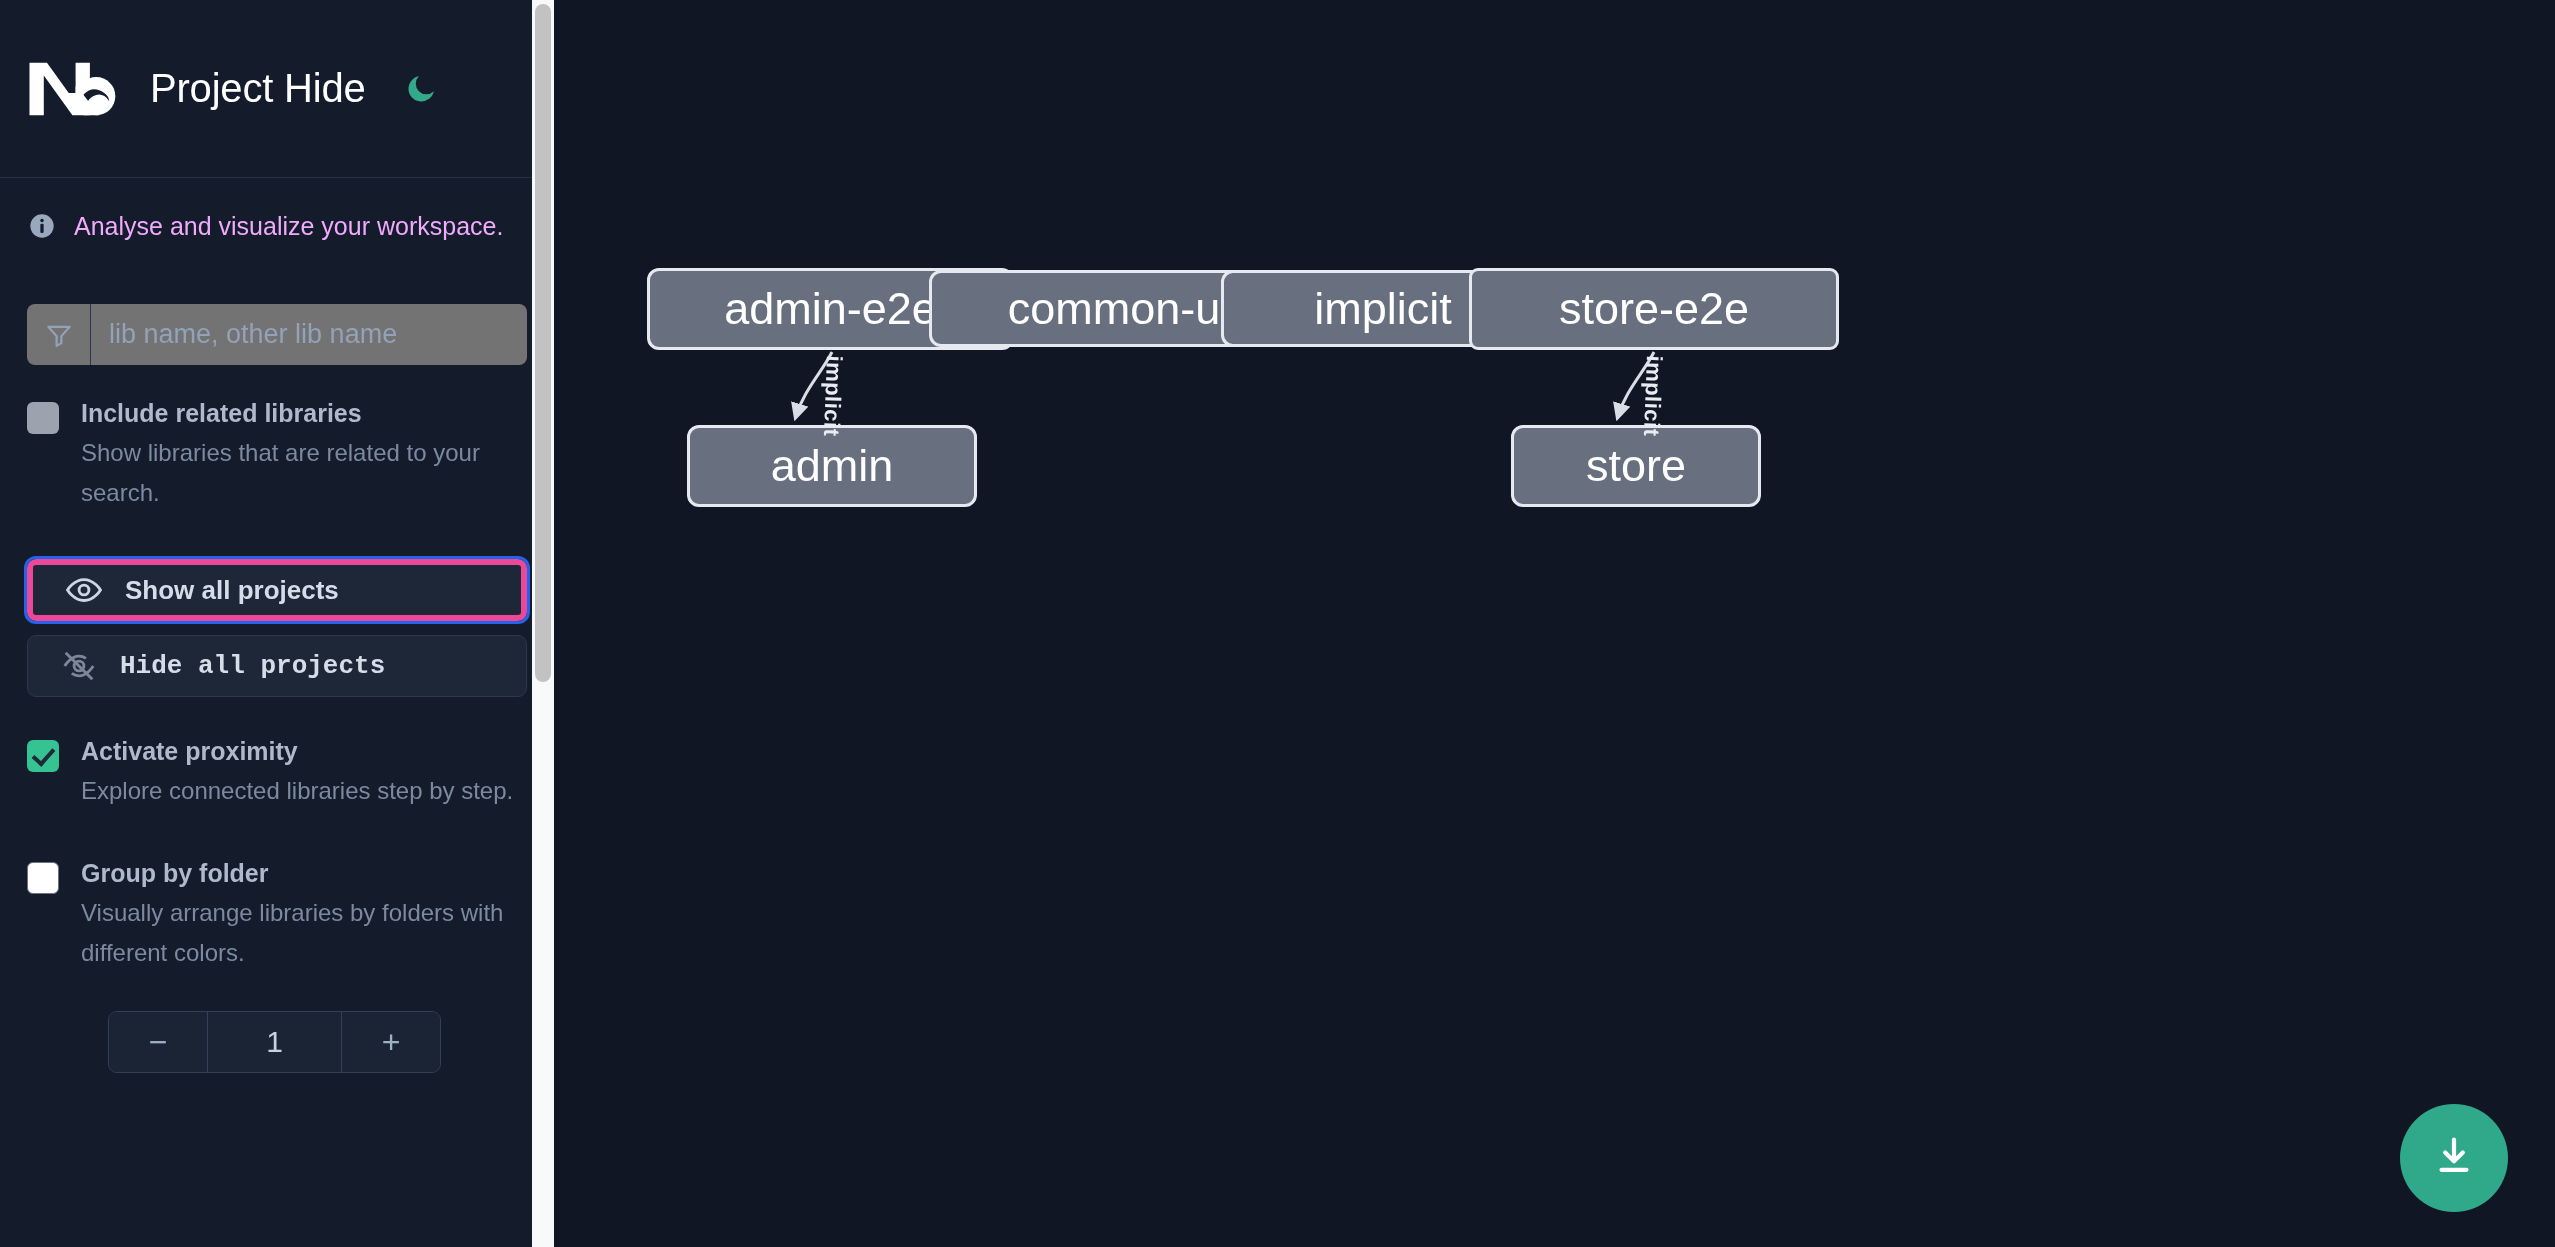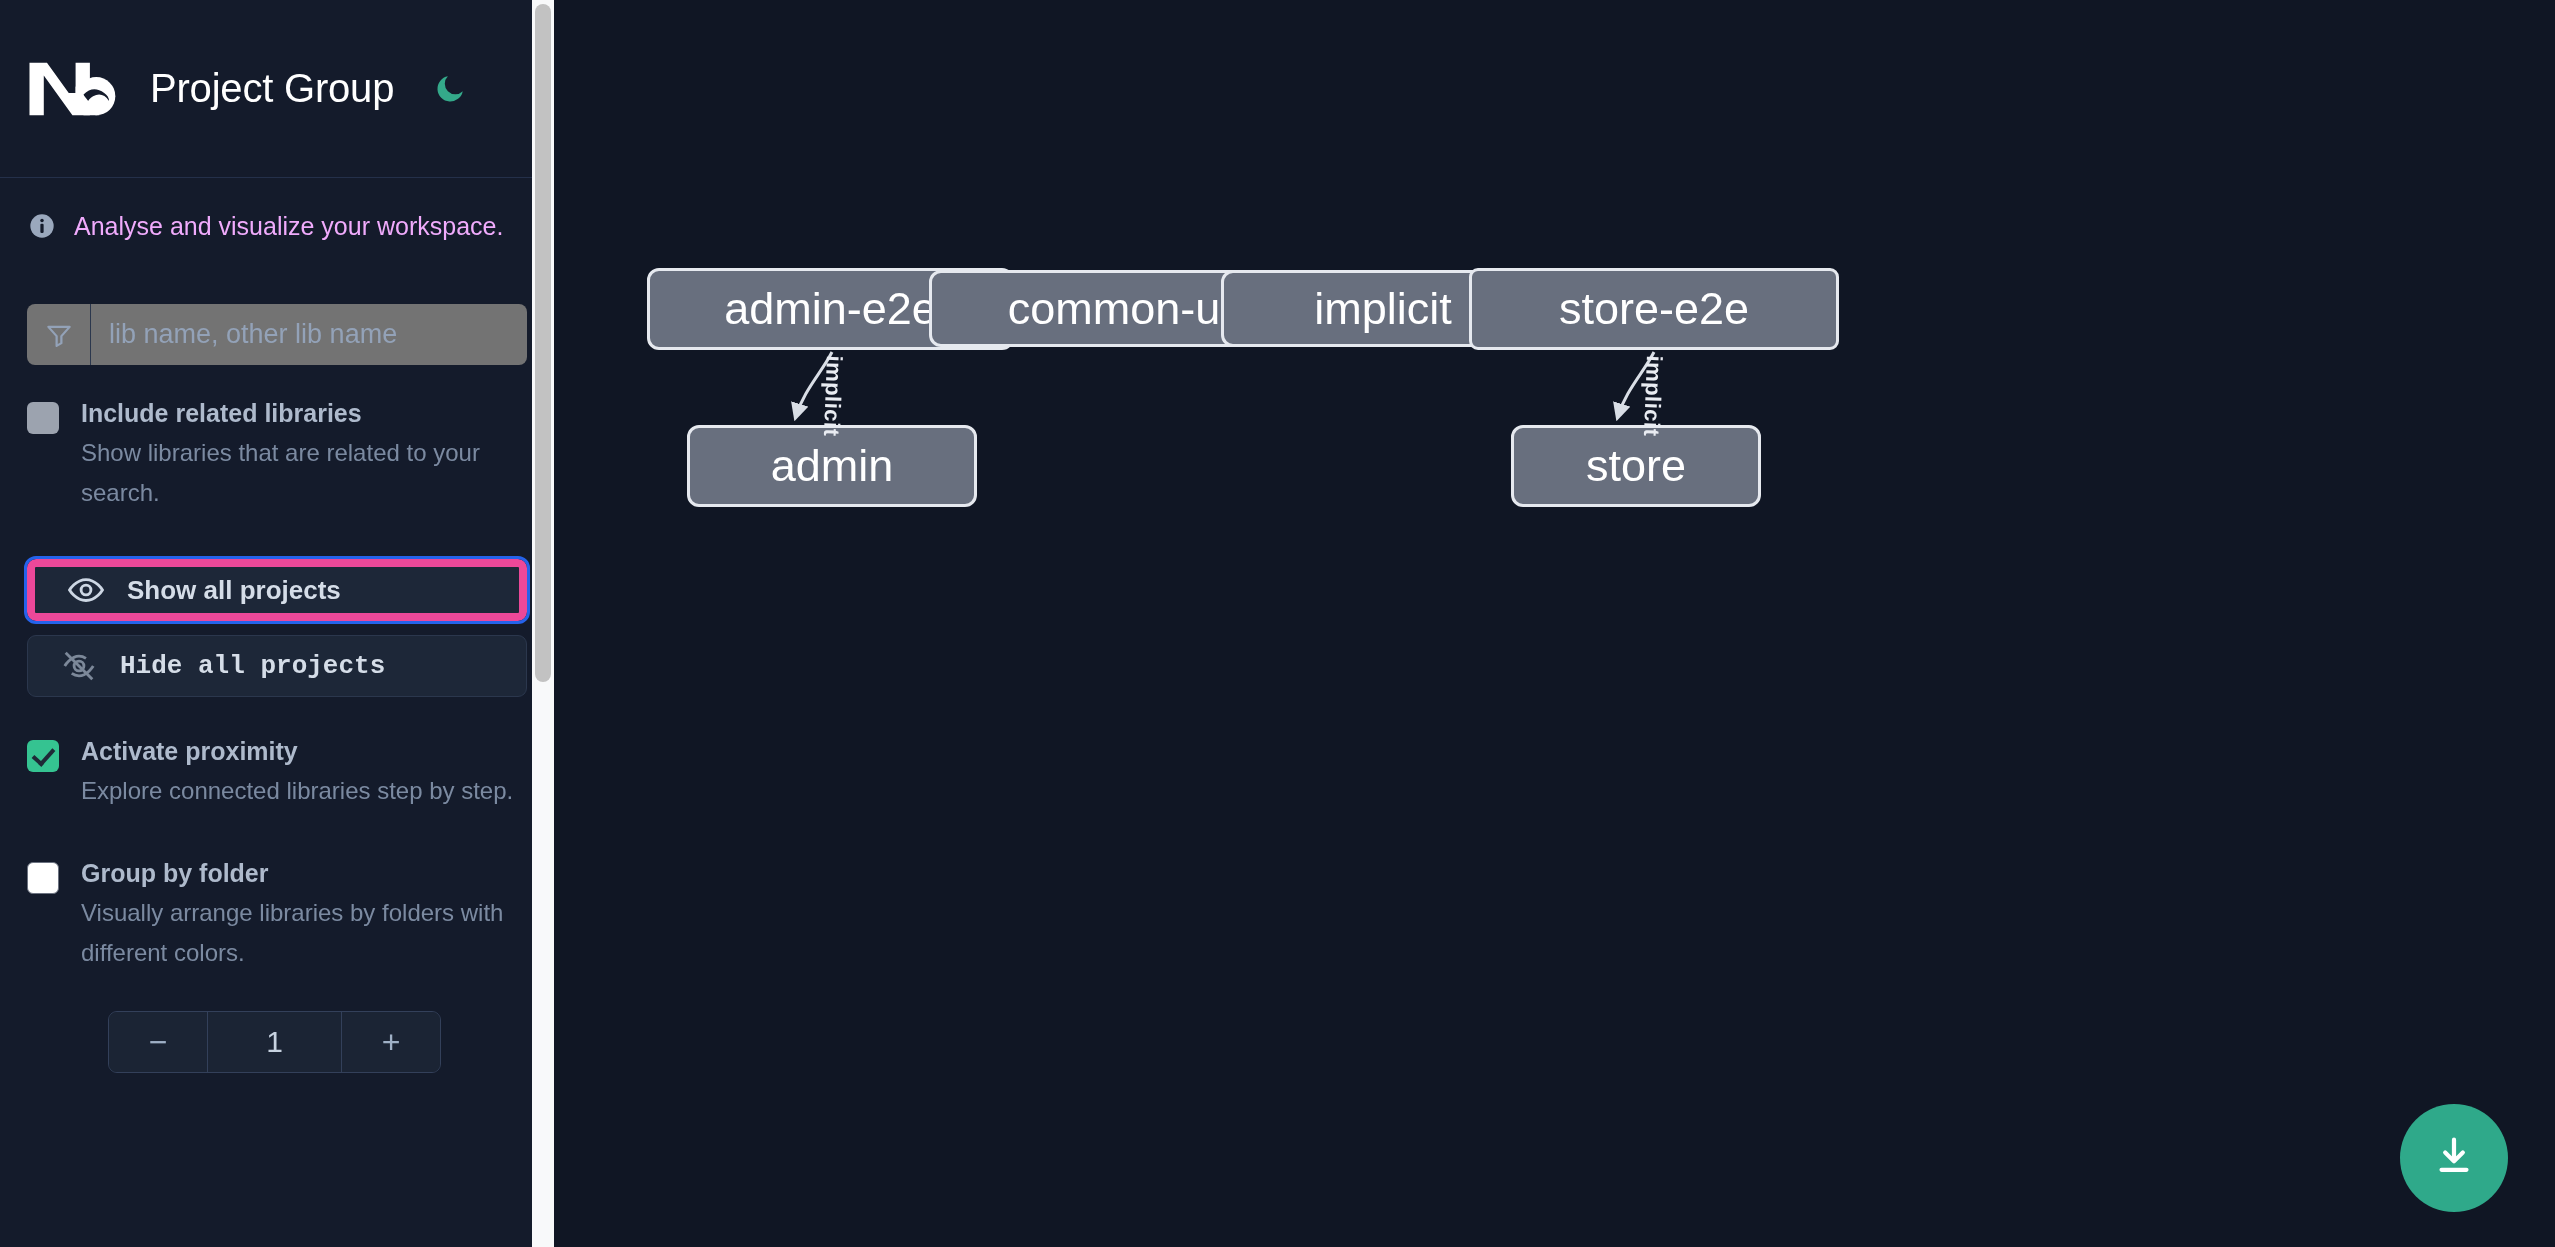--- a/index.html
+++ b/index.html
@@ -114,21 +114,21 @@
     height: 62px; width: 500px;
     background: #1d2738;
     border-radius: 9px;
     display: flex; align-items: center;
     padding-left: 32px;
     cursor: pointer;
     border: 1px solid #2b374d;
   }
   .gbtn + .gbtn { margin-top: 14px; font-family: Liberation Mono, monospace; }
   .gbtn.focused {
-    border: 8px solid #ec4899;
+    border: 6px solid #ec4899;
     outline: 3px solid #2563eb;
     outline-offset: 0px;
   }
   .gbtn-icon { width: 38px; height: 38px; flex: 0 0 38px; }
   .gbtn-label {
     margin-left: 22px; color: #d5dde8;
     font-size: 26px; font-weight: bold;
     white-space: nowrap;
   }
 
@@ -229,21 +229,21 @@
       <div class="brand">
         <span class="nx-logo">
           <svg viewBox="0 0 120 78" width="96" height="62">
             <path fill="#ffffff" d="M4 6 L26 6 L62 56 L62 6 L80 6 L80 72 L58 72 L22 22 L22 72 L4 72 Z"></path>
             <path fill="#ffffff" d="M62 36 L80 36 L80 48 L62 48 Z"></path>
             <circle cx="88" cy="48" r="24" fill="#ffffff"></circle>
             <path fill="#141b2b" d="M72 46 Q84 34 98 44 Q104 48 104 54 Q96 42 84 48 Q78 51 76 58 Q72 52 72 46 Z"></path>
             <path fill="#ffffff" d="M52 44 L72 72 L92 72 L70 44 Z"></path>
           </svg>
         </span>
-        <span class="brand-title">Project Group</span>
+        <span class="brand-title">Project Hide</span>
         <span class="theme-toggle">
           <svg viewBox="0 0 24 24" width="34" height="34">
             <path fill="#34a98a" d="M21 13.5A9 9 0 1 1 10.5 3a7 7 0 0 0 10.5 10.5z"></path>
           </svg>
         </span>
       </div>
 
       <div class="tagline">
         <span class="info-icon">
           <svg viewBox="0 0 24 24" width="28" height="28">

